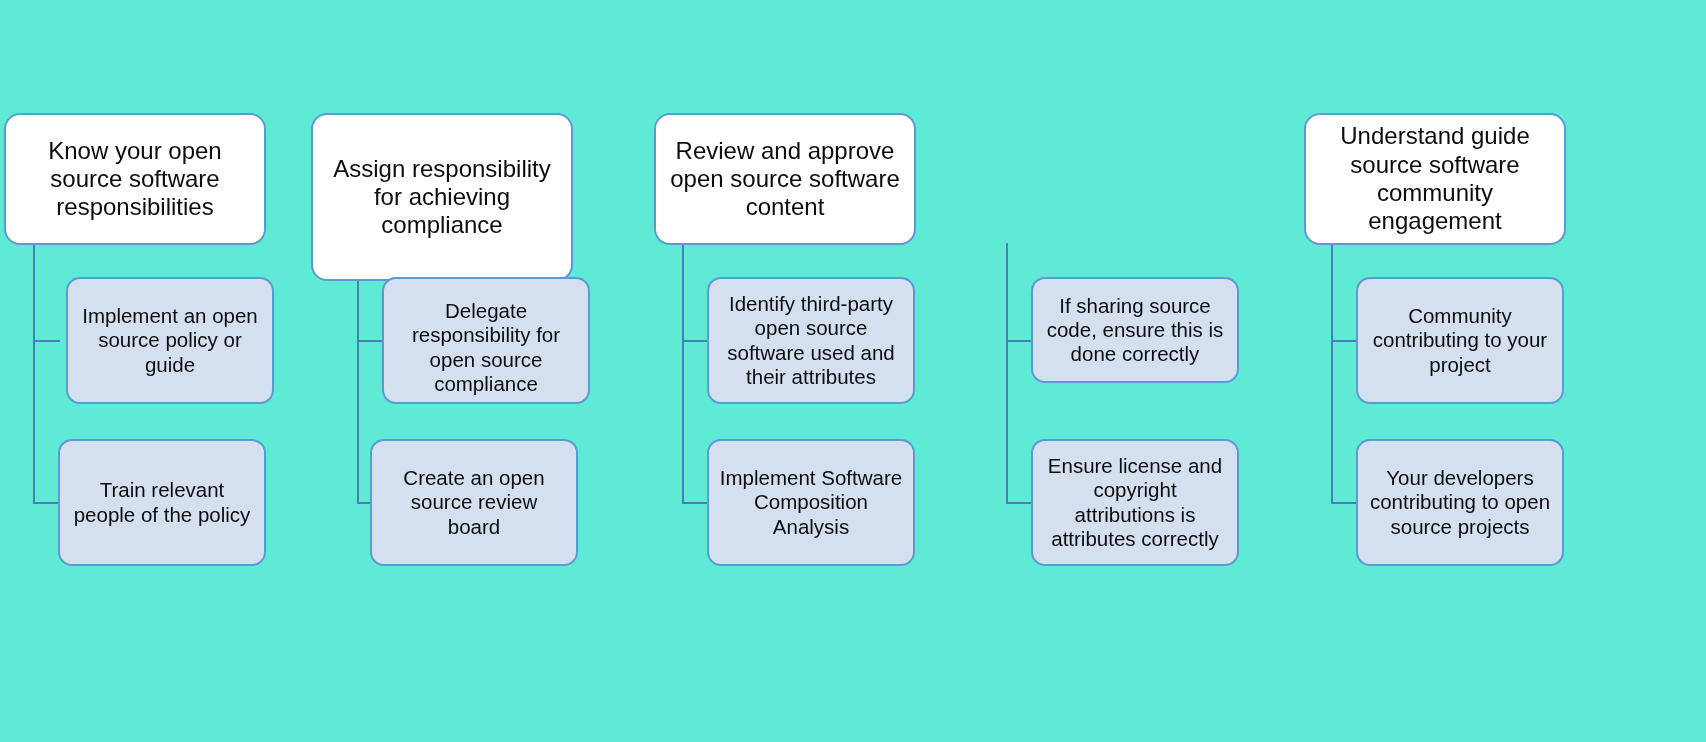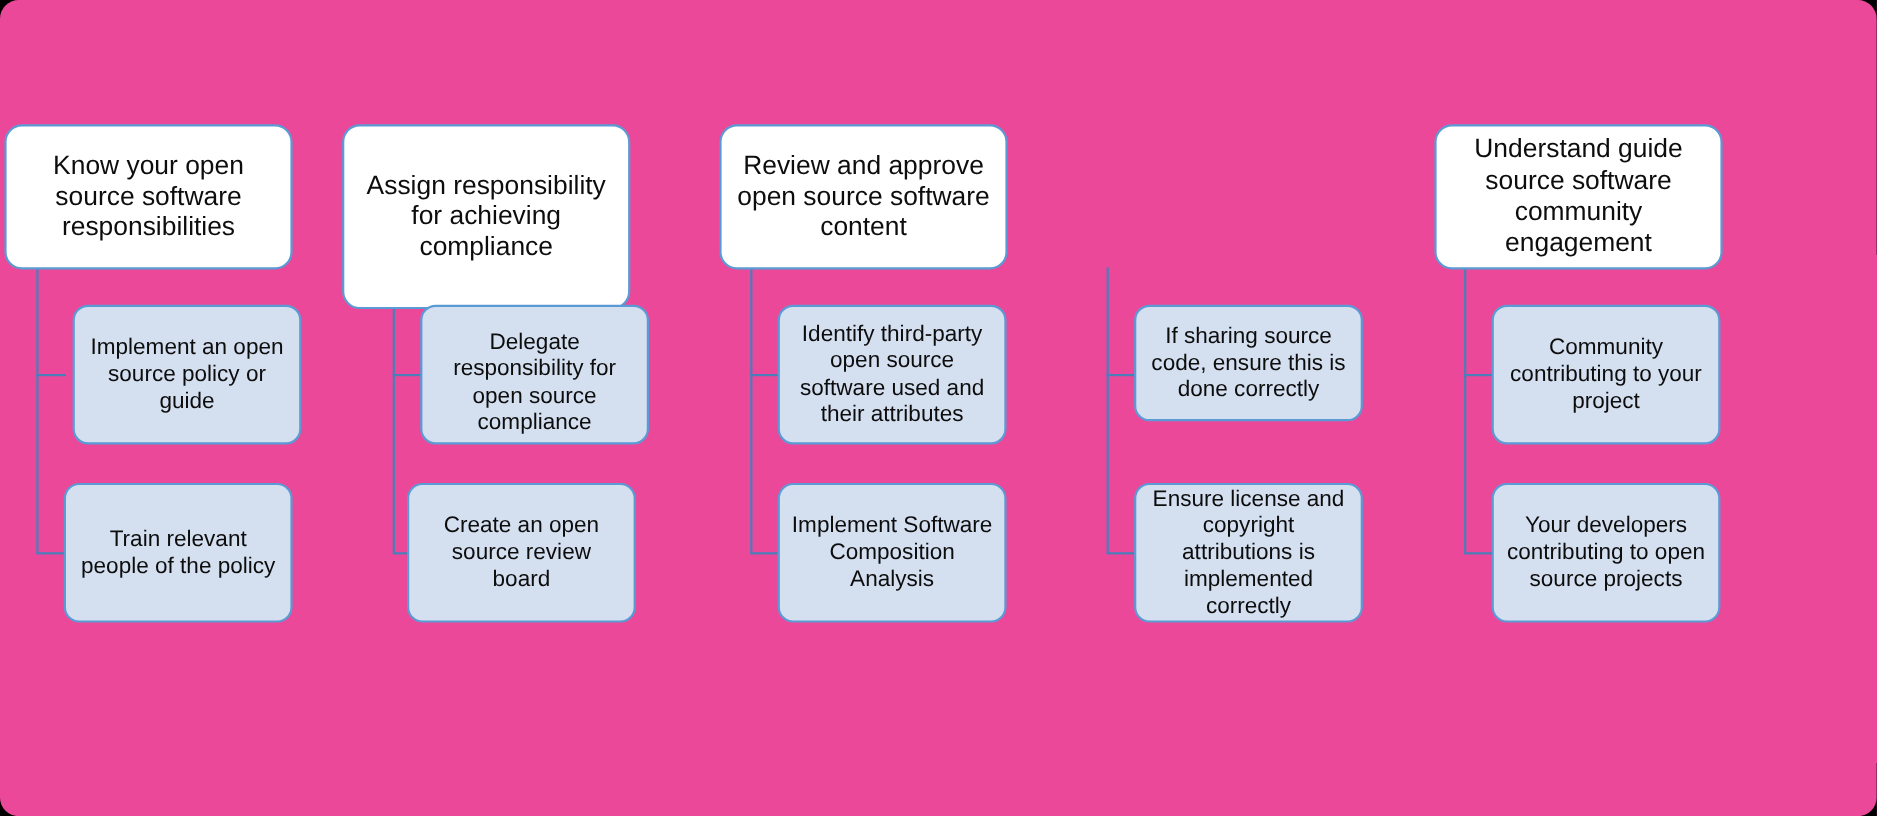--- a/index.html
+++ b/index.html
@@ -11,22 +11,21 @@
   body {
     width: 1706px;
     height: 742px;
     overflow: hidden;
     font-family: "Liberation Sans", sans-serif;
   }
   #diagram {
     position: relative;
     width: 1706px;
     height: 742px;
-    background: #ec4899;
-    border-radius: 17px;
+    background: #5eead4;
   }
   .column {
     position: absolute;
     top: 0;
     height: 742px;
     width: 400px;
   }
   .connector-v {
     position: absolute;
     width: 2px;
@@ -120,21 +119,21 @@
 
   <div class="column" style="left:0px;">
     <div class="connector-v" style="left:1006px; top:243px; height:260px;"></div>
     <div class="connector-h" style="left:1006px; top:340px; width:27px;"></div>
     <div class="connector-h" style="left:1006px; top:502px; width:27px;"></div>
 
     <div class="node child" style="left:1031px; top:277px; width:208px; height:106px;">
       <span class="label">If sharing source code, ensure this is done correctly</span>
     </div>
     <div class="node child" style="left:1031px; top:439px; width:208px; height:127px;">
-      <span class="label">Ensure license and copyright attributions is implemented correctly</span>
+      <span class="label">Ensure license and copyright attributions is attributes correctly</span>
     </div>
   </div>
 
   <div class="column" style="left:0px;">
     <div class="connector-v" style="left:1331px; top:243px; height:260px;"></div>
     <div class="connector-h" style="left:1331px; top:340px; width:27px;"></div>
     <div class="connector-h" style="left:1331px; top:502px; width:27px;"></div>
 
     <div class="node parent" style="left:1304px; top:113px; width:262px; height:132px;">
       <span class="label">Understand guide source software community engagement</span>

